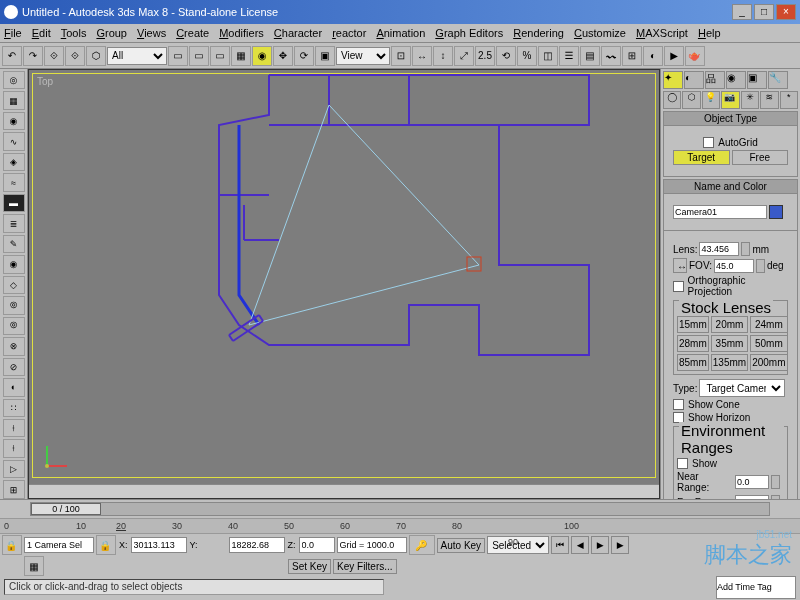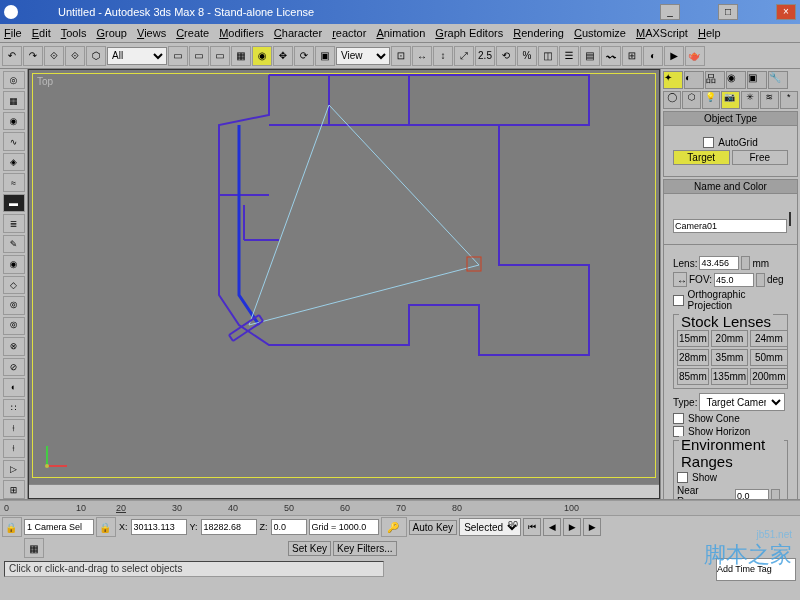--- a/index.html
+++ b/index.html
@@ -1,17 +1,17 @@
 <!DOCTYPE html>
 <html><head>
 <meta charset="utf-8">
 <style>
 * { box-sizing: border-box; margin: 0; padding: 0; font-family: "MS Sans Serif", Tahoma, sans-serif; }
 body { width: 800px; height: 600px; background: #c0c0c0; overflow: hidden; position: relative; }
-.titlebar { height: 24px; background: linear-gradient(to right,#2a5ab8,#6a9ae0); color:#fff; display:flex; align-items:center; padding:0 4px; font-size:11px;gap:36px; }
+.titlebar { height: 24px; background: linear-gradient(to right,#2a5ab8,#6a9ae0); color:#fff; display:flex; align-items:center; padding:0 4px; font-size:11px; }
 .titlebar .ticon { width:14px;height:14px;background:#fff;border-radius:50%;margin-right:4px;display:inline-block; }
 .titlebar .spacer{flex:1;}
 .winbtn{width:20px;height:16px;background:#c0c0c0;border:1px solid #888;margin-left:2px;text-align:center;font-size:10px;line-height:13px;color:#000;}
 .winbtn.close{background:#d04a2c;color:#fff;}
 .menubar{height:19px;background:#c0c0c0;display:flex;align-items:center;padding:0 4px;font-size:11px;border-bottom:1px solid #888;}
 .menubar span{margin-right:10px;}
 .menubar span u{text-decoration:underline;}
 .toolbar{height:26px;background:#c0c0c0;border-bottom:1px solid #888;display:flex;align-items:center;padding:0 2px;gap:1px;}
 .tbtn{width:20px;height:20px;background:#c0c0c0;border:1px solid #999;display:inline-flex;align-items:center;justify-content:center;font-size:10px;}
 .tsel{height:18px;font-size:10px;border:1px solid #888;}
@@ -206,21 +206,21 @@
         </div>
       <div class="row">
         <span class="btn active" style="flex:1">Target</span>
         <span class="btn" style="flex:1">Free</span>
       </div>
     </div>
 
     <div class="rollhead">Name and Color</div>
     <div class="rollbody">
       <div class="row">
-          <input class="numfield" style="width: 114px; margin-top: 14px;" value="Camera01">
+          <input class="numfield" style="width: 94px;" value="Camera01">
           <span style="width:14px;height:14px;background:#3a5ac8;border:1px solid #333"></span>
         </div>
     </div>
 
     <div class="rollbody">
       <div class="row">
           <span class="lbl">Lens:</span>
           <input class="numfield" value="43.456" style="">
           <span class="spinner"></span>
           <span>mm</span>
@@ -278,41 +278,46 @@
             <input class="numfield" style="width: 34px;" value="1000.0">
             <span class="spinner"></span>
           </div>
       </div>
 
     </div>
   </div>
 </div>
 
 <div class="bottom">
+  <div class="timeslider">
+    <div class="slot">
+        <div class="thumb">0 / 100</div>
+      </div>
+  </div>
   <div class="ruler" id="ruler">
       <span style="left: 4px;">0</span>
       <span style="left: 76px;">10</span>
       <span style="left: 116px; text-decoration: underline;">20</span>
       <span style="left: 172px;">30</span>
       <span style="left: 228px;">40</span>
       <span style="left: 284px;">50</span>
       <span style="left: 340px;">60</span>
       <span style="left: 396px;">70</span>
       <span style="left: 452px;">80</span>
       <span style="left: 508px; margin-top: 32px;">90</span>
       <span style="left: 564px;">100</span>
     </div>
   <div class="status">
     <span class="tbtn">🔒</span>
     <input style="width: 70px;" readonly="" value="1 Camera Sel">
     <span class="tbtn">🔒</span>
     <span class="lbl">X:</span>
       <input style="width: 56px;" value="30113.113">
     <span class="lbl">Y:</span>
-      <input style="width: 56px;" value="18282.68">
+      <input style="width: 56px; margin-left: 28px;" value="18282.68">
     <span class="lbl">Z:</span>
       <input style="width: 36px;" value="0.0">
     <input style="width: 70px;" readonly="" value="Grid = 1000.0">
     <span class="tbtn" style="width:26px">🔑</span>
     <span class="btn">Auto Key</span>
     <select class="tsel" style="width:62px"><option>Selected</option></select>
     <span class="playbtn">⏮</span>
     <span class="playbtn">◀</span>
     <span class="playbtn">▶</span>
     <span class="playbtn">▶</span>

